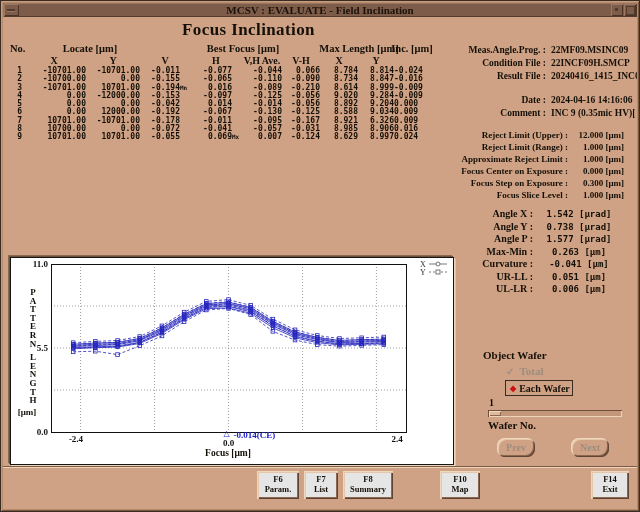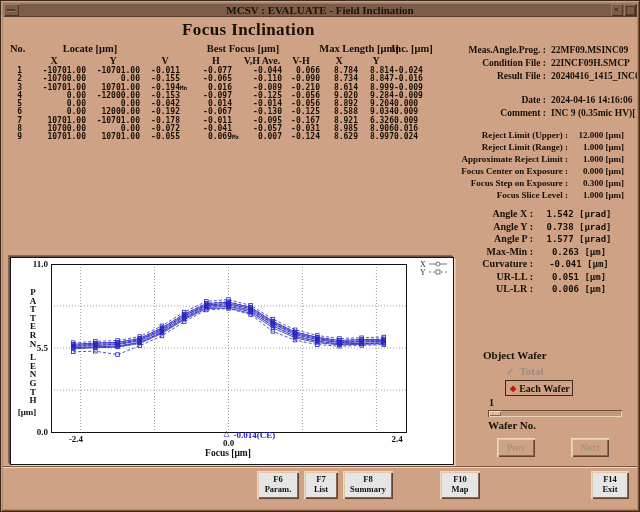--- a/index.html
+++ b/index.html
@@ -77,22 +77,22 @@
   #ow-each{position:absolute;left:505px;top:380px;width:68px;height:16px;border:1px solid #3a2a20;
     display:flex;align-items:center;font-size:10px;font-weight:bold;}
   #ow-each .ic{color:#cc1111;font-size:8px;margin:0 3px 0 4px;}
   #slider-val{position:absolute;left:489px;top:397px;font-size:10px;font-weight:bold;}
   #slider{position:absolute;left:488px;top:410px;width:134px;height:7px;background:#c2977a;
     box-shadow: inset 1px 1px 0 #6e4f3c, inset -1px -1px 0 #eed4b9;}
   #slider-thumb{position:absolute;left:1px;top:1px;width:12px;height:5px;background:#dfb99c;
     box-shadow: inset 1px 1px 0 #f2dcc2, inset -1px -1px 0 #8a6750;}
   #wafer-label{position:absolute;left:488px;top:419px;font-size:11px;font-weight:bold;}
   .nav-btn{position:absolute;top:438px;width:38px;height:19px;background:#d0a285;color:#9b8d7f;
-    font-size:10px;font-weight:normal;text-align:center;line-height:19px;
-    box-shadow: inset 1px 1px 0 #f0d8bd, inset 2px 2px 0 #e4c6a8, inset -1px -1px 0 #5f4433, inset -2px -2px 0 #8a6750;}
+    font-size:10px;font-weight:bold;text-align:center;line-height:19px;
+    box-shadow: inset 1px 1px 0 #f0d8bd, inset 2px 2px 0 #e4c6a8, inset -1px -1px 0 #5f4433, inset -2px -2px 0 #8a6750; border-radius: 8px;}
   #prev{left:497px;} #next{left:571px;}
   
   #sep{position:absolute;left:3px;top:466px;width:634px;height:2px;border-top:1px solid #7c5a43;border-bottom:1px solid #eed4b9;}
   .fkey{position:absolute;top:471px;height:28px;background:#e5e5e5;font-size:8.5px;font-weight:bold;
     text-align:center;padding-top:3px;line-height:10px;
     box-shadow: inset 1px 1px 0 #f0d8bd, inset 2px 2px 0 #e4c6a8, inset -1px -1px 0 #5f4433, inset -2px -2px 0 #8a6750;}
 </style>
 </head>
 <body>
 

